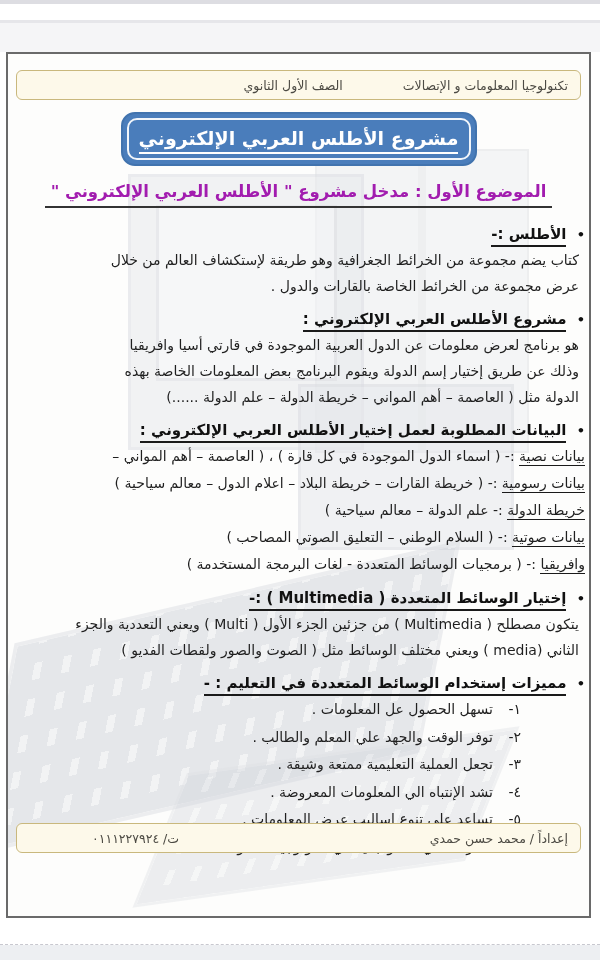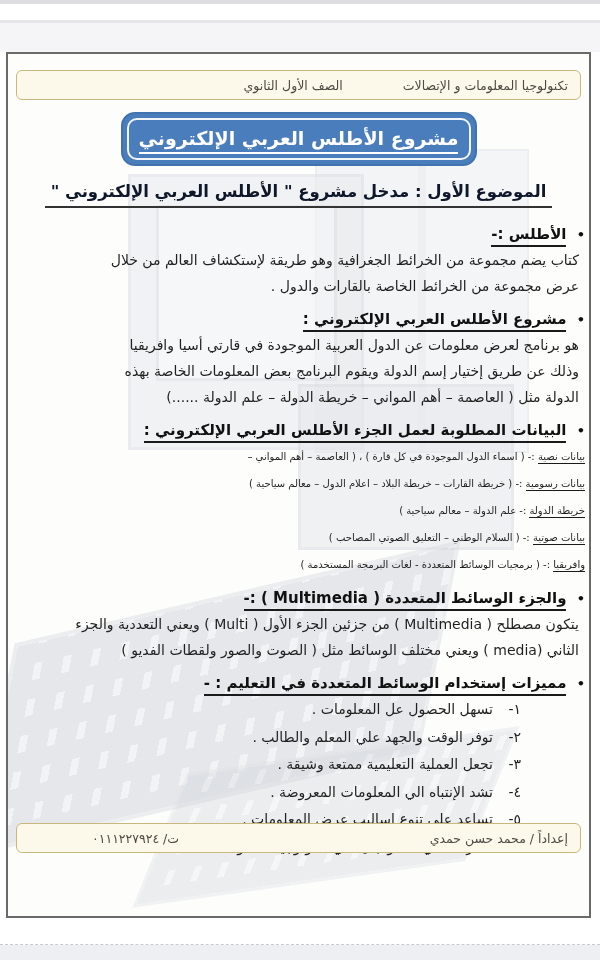--- a/index.html
+++ b/index.html
@@ -70,31 +70,31 @@
     border:2px solid rgba(255,255,255,.92);border-radius:10px;
     padding:7px 8px 9px 8px;text-align:center;
   }
   .title-text{
     color:#ffffff;font-weight:bold;font-size:19px;
     border-bottom:2px solid #ffffff;padding-bottom:3px;
   }
 
   .subtitle{
     width:fit-content;margin:16px auto 0 auto;text-align:center;
-    color:#0f172a;font-weight:bold;font-size:16.5px;
+    color:#a21caf;font-weight:bold;font-size:16.5px;
     border-bottom:2.5px solid #333333;padding:0 6px 5px 6px;
   }
 
   .body-area{padding:6px 4px 0 14px;color:#1f1f1f;}
   .section{margin-top:11px;}
   .sec-head{font-size:15px;font-weight:bold;color:#111;margin-bottom:4px;}
   .sec-head .htext{border-bottom:2px solid #1a1a1a;padding-bottom:2px;}
   .sec-head .bullet{margin-left:5px;font-size:13px;}
   .bodyline{font-size:14px;line-height:26px;padding-right:6px;}
-  .item{font-size:10px;line-height:27px;}
+  .item{font-size:14px;line-height:27px;}
   .item .lead{border-bottom:1.5px solid #1a1a1a;padding-bottom:1px;}
   .numlist{padding-right:64px;}
   .numline{font-size:14px;line-height:27.5px;display:flex;gap:10px;}
   .numline .num{min-width:18px;}
 </style>
 </head>
 <body>
 
 <div class="band-top"></div>
 <div class="band-line"></div>
@@ -145,21 +145,21 @@
             <span class="htext">مشروع الأطلس العربي الإلكتروني :</span>
           </div>
           <div class="bodyline">هو برنامج لعرض معلومات عن الدول العربية الموجودة في قارتي أسيا وافريقيا</div>
           <div class="bodyline">وذلك عن طريق إختيار إسم الدولة ويقوم البرنامج بعض المعلومات الخاصة بهذه</div>
           <div class="bodyline">الدولة مثل ( العاصمة – أهم المواني – خريطة الدولة – علم الدولة ......)</div>
         </div>
 
         <div class="section">
           <div class="sec-head">
             <span class="bullet">•</span>
-            <span class="htext">البيانات المطلوبة لعمل الجزء الأطلس العربي الإلكتروني :</span>
+            <span class="htext">البيانات المطلوبة لعمل إختيار الأطلس العربي الإلكتروني :</span>
           </div>
           <div class="item">
             <span class="lead">بيانات نصية</span><span> :- ( اسماء الدول الموجودة في كل قارة ) ، ( العاصمة – أهم المواني –</span>
           </div>
           <div class="item">
             <span class="lead">بيانات رسومية</span><span> :- ( خريطة القارات – خريطة البلاد – اعلام الدول – معالم سياحية )</span>
           </div>
           <div class="item">
             <span class="lead">خريطة الدولة</span><span> :- علم الدولة – معالم سياحية )</span>
           </div>
@@ -167,21 +167,21 @@
             <span class="lead">بيانات صوتية</span><span> :- ( السلام الوطني – التعليق الصوتي المصاحب )</span>
           </div>
           <div class="item">
             <span class="lead">وافريقيا</span><span> :- ( برمجيات الوسائط المتعددة  - لغات البرمجة المستخدمة )</span>
           </div>
         </div>
 
         <div class="section">
           <div class="sec-head">
             <span class="bullet">•</span>
-            <span class="htext">والجزء الوسائط المتعددة ( Multimedia ) :-</span>
+            <span class="htext">إختيار الوسائط المتعددة ( Multimedia ) :-</span>
           </div>
           <div class="bodyline">يتكون مصطلح ( Multimedia ) من جزئين الجزء الأول ( Multi ) ويعني التعددية والجزء</div>
           <div class="bodyline">الثاني (media ) ويعني مختلف الوسائط مثل ( الصوت والصور ولقطات الفديو )</div>
         </div>
 
         <div class="section">
           <div class="sec-head">
             <span class="bullet">•</span>
             <span class="htext">مميزات إستخدام الوسائط المتعددة في التعليم : -</span>
           </div>

